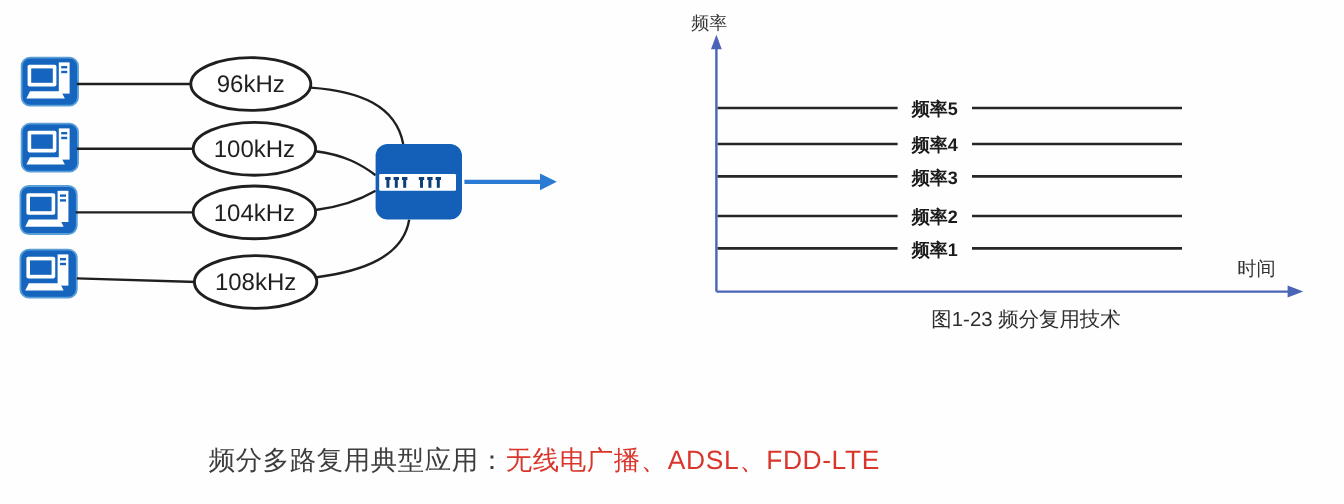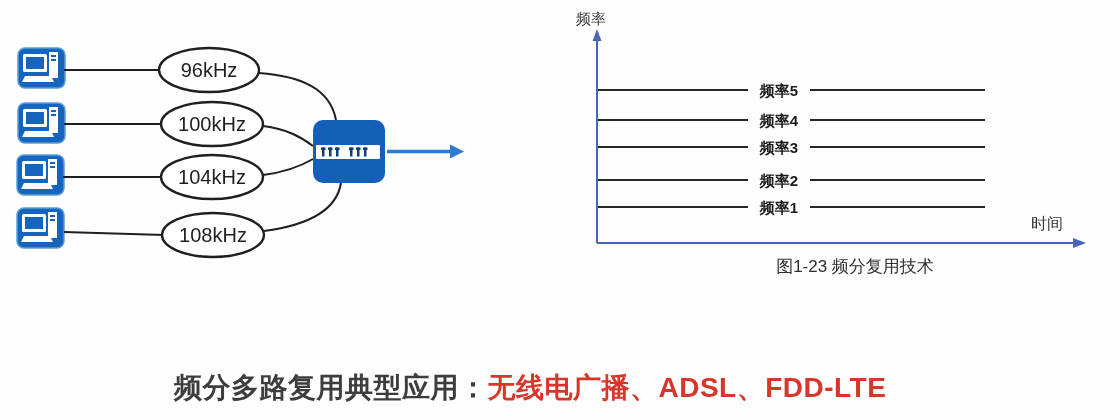--- a/index.html
+++ b/index.html
@@ -6,21 +6,21 @@
   .canvas{
     position:relative;
     width:1120px;height:420px;
     background:#fefefe;
     overflow:hidden;
     font-family:"Liberation Sans","DejaVu Sans",sans-serif;
   }
   .diagram-svg{position:absolute;left:0;top:0;}
   .footer-caption{
     position:absolute;left:174px;top:369px;
-    font-size:28px;font-weight:700;letter-spacing:0.5px;
+    font-size:22px;font-weight:400;letter-spacing:0.5px;
     color:#3d3d3d;white-space:nowrap;
   }
   .footer-caption .highlight{color:#d9362b;}
   .conn{stroke:#1f1f1f;stroke-width:2;fill:none;}
   .chan-ellipse{stroke:#1f1f1f;stroke-width:2.4;fill:#ffffff;}
   .chan-label{font-size:20px;fill:#1f1f1f;font-weight:500;text-anchor:middle;}
   .axis{stroke:#4a64b6;stroke-width:2;fill:none;}
   .axis-head{fill:#4a64b6;stroke:none;}
   .band-line{stroke:#262626;stroke-width:2.2;}
   .band-label{font-size:15px;font-weight:700;fill:#1b1b1b;text-anchor:middle;}

